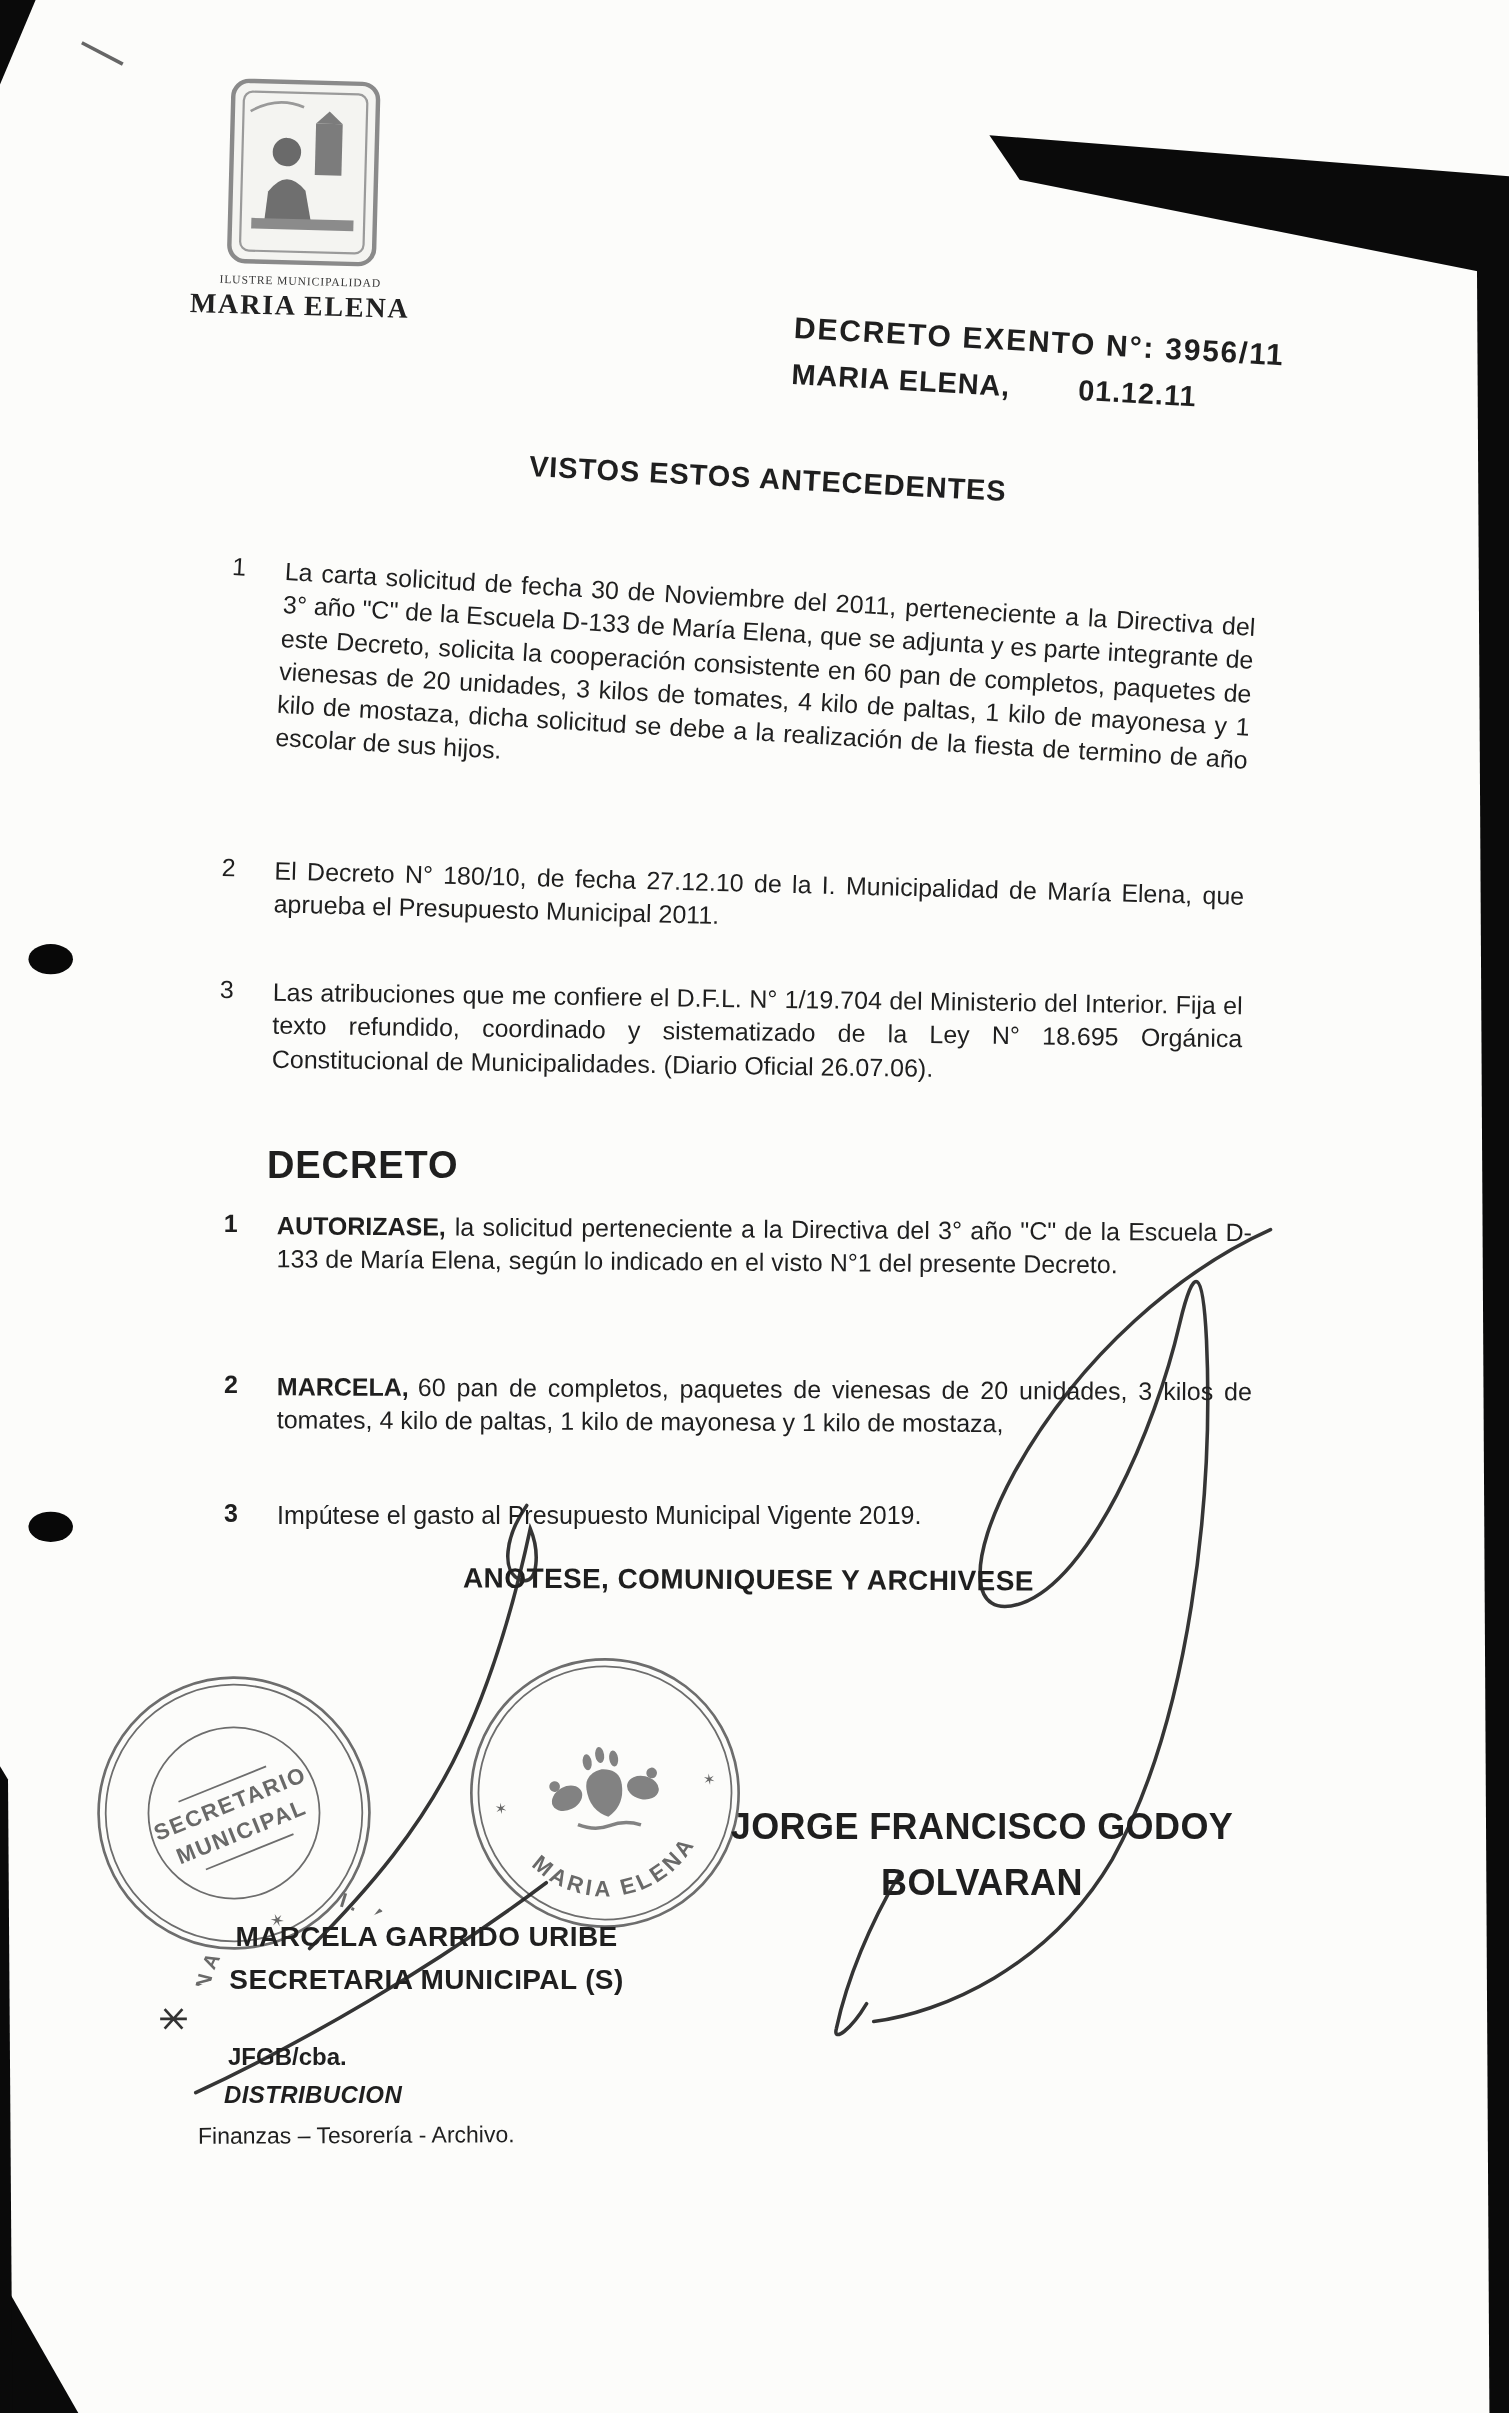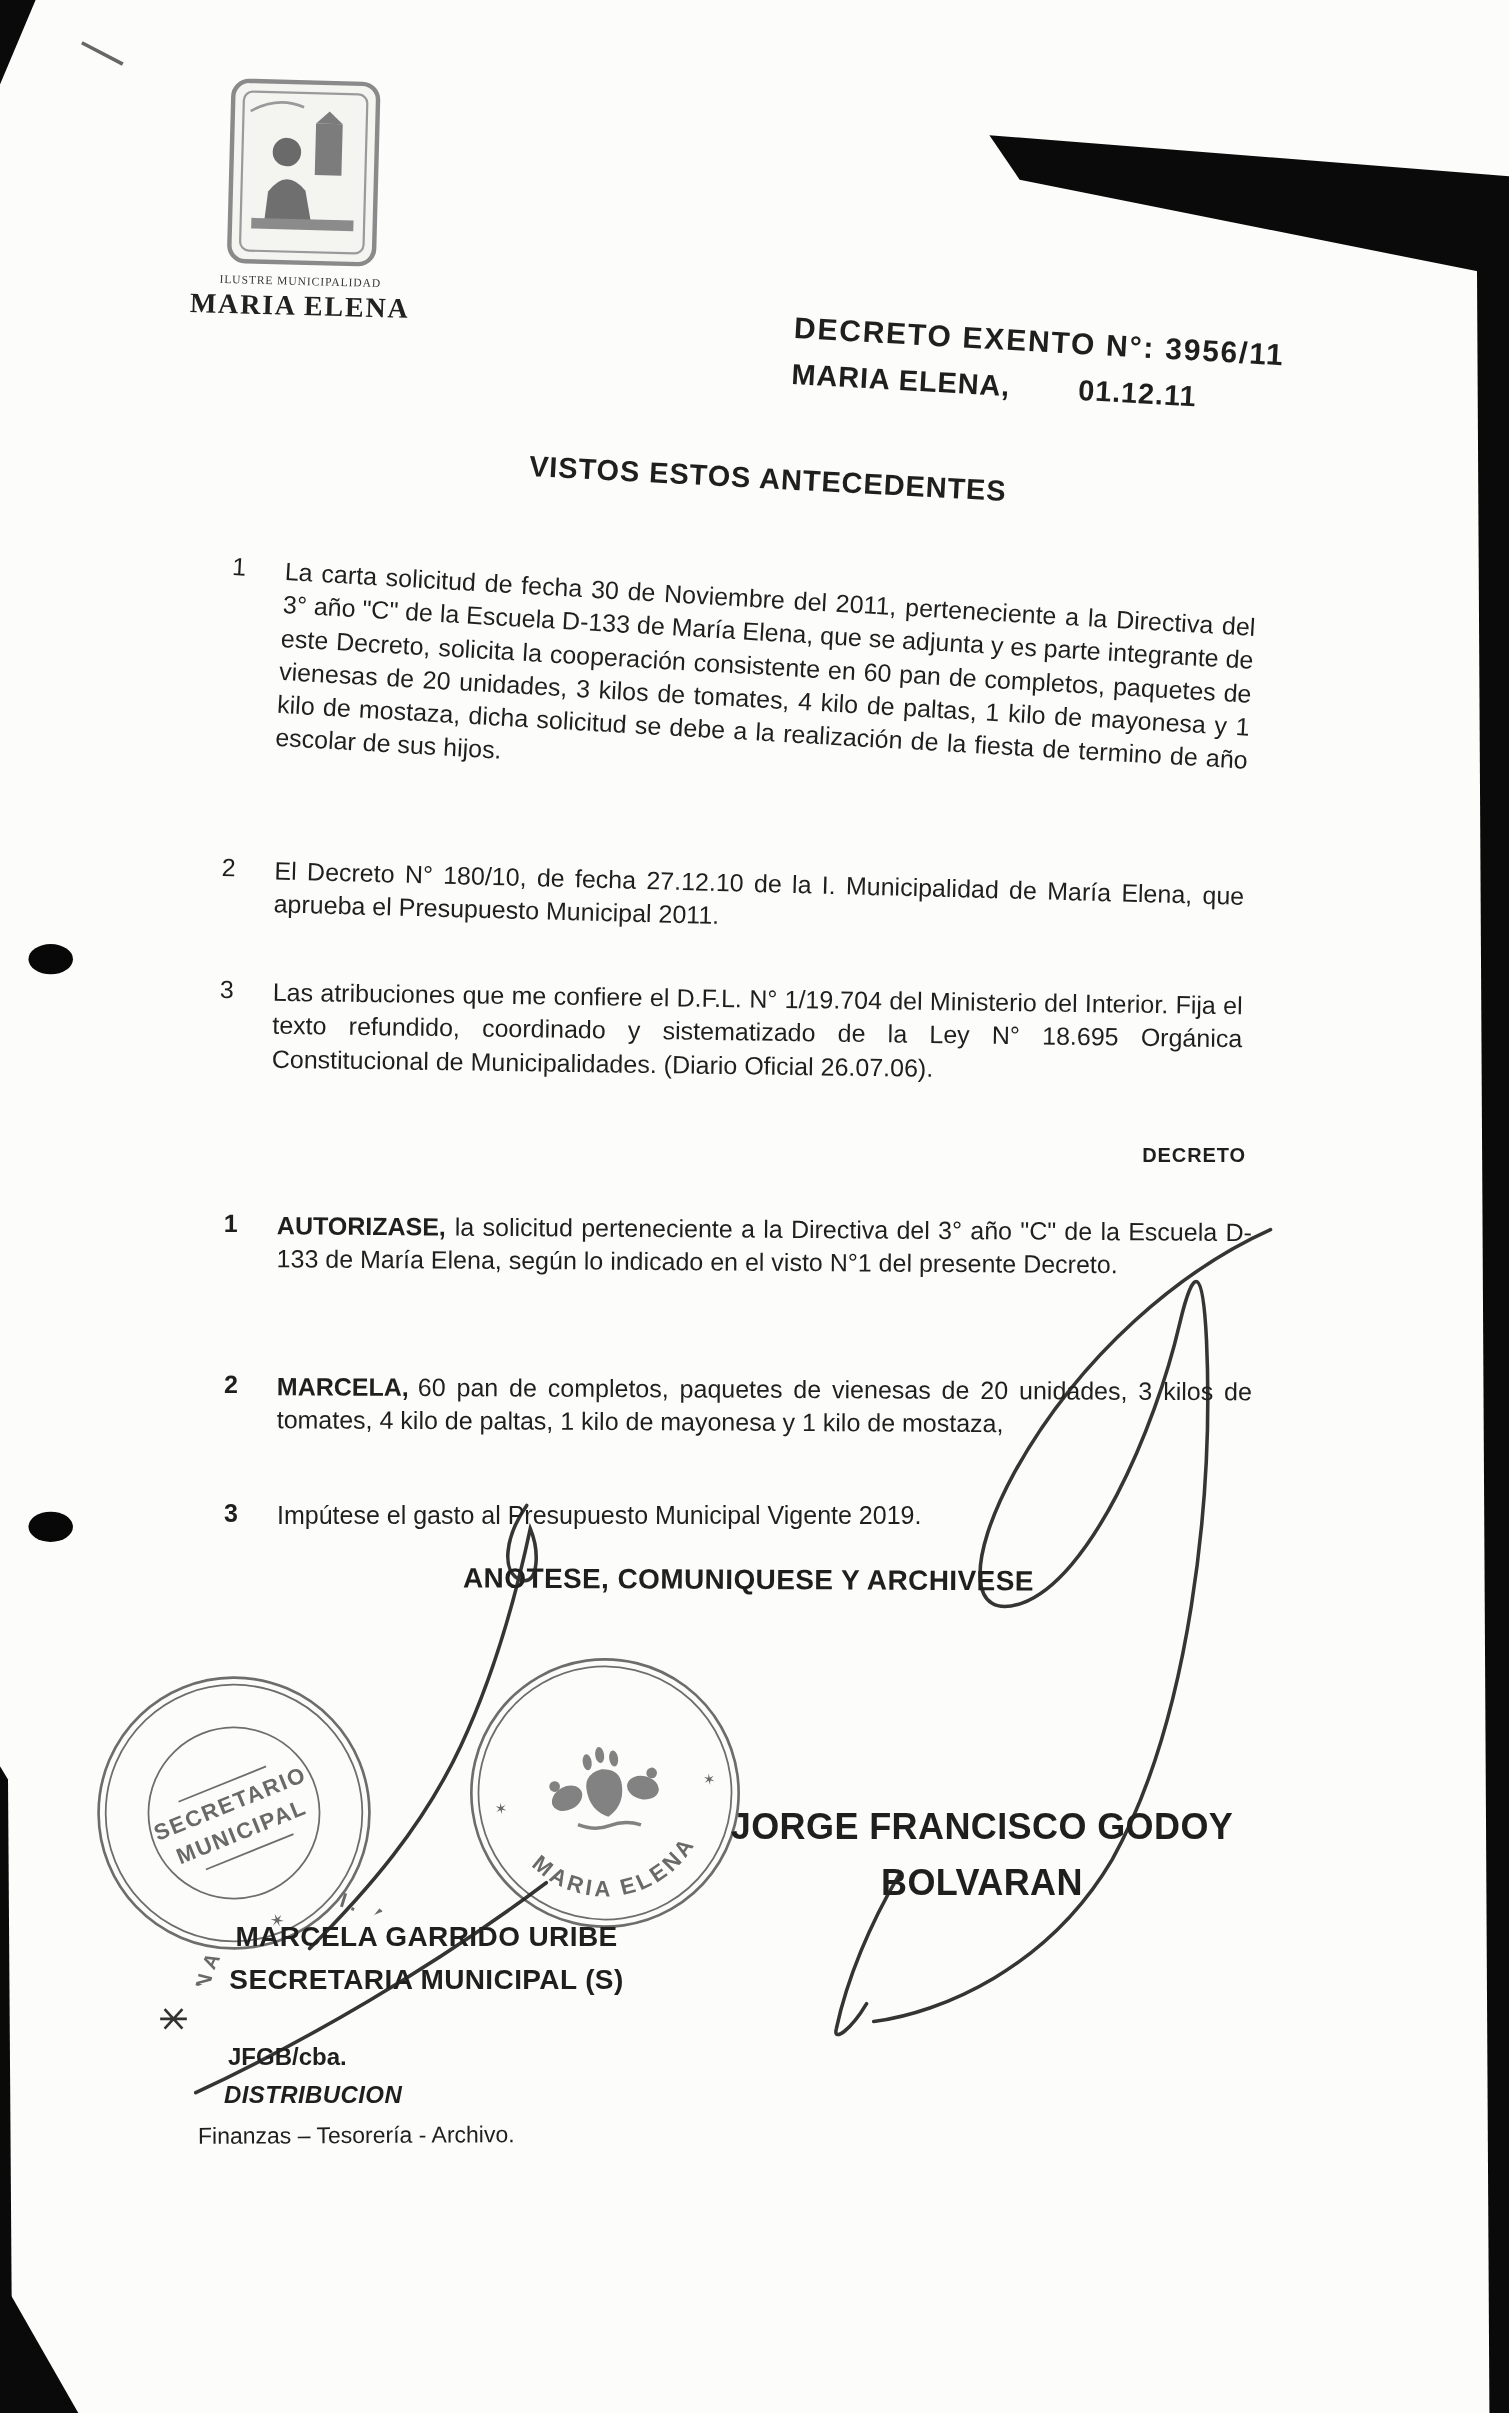--- a/index.html
+++ b/index.html
@@ -27,21 +27,21 @@
   .item { display:flex; }
   .item .num { width:30px; flex:0 0 30px; margin-right:23px; font-size:25px; }
   .item .txt { flex:1; font-size:25px; line-height:1.33; text-align:justify; }
   .lead:not(:empty) { font-weight:700; margin-right:9px; }
   .d-item .num { font-weight:700; }
 
   .a1 { left:233px; top:552px;  width:1025px; transform:rotate(3.3deg); transform-origin:left top; }
   .a2 { left:222px; top:853px;  width:1023px; transform:rotate(1.5deg); transform-origin:left top; }
   .a3 { left:220px; top:975px; width:1023px; transform:rotate(0.8deg); transform-origin:left top; }
 
-  .dec-title { left:267px; top:1144px; width:979px; text-align:right; font-size:20px; font-weight:700; letter-spacing:0.9px; }
+  .dec-title { left:267px; top:1144px; width:979px; text-align:left; font-size:38px; font-weight:700; letter-spacing:0.9px; }
 
   .d1 { left:224px; top:1209px; width:1028px; transform:rotate(0.4deg); transform-origin:left top; }
   .d2 { left:224px; top:1370px; width:1028px; transform:rotate(0.3deg); transform-origin:left top; }
   .d3 { left:224px; top:1499px; width:1028px; }
 
   .closing { left:463px; top:1564px; font-size:28px; font-weight:700; letter-spacing:0.4px; transform:rotate(0.3deg); }
 
   
   .mayor-sign { left:706px; top:1799px; width:552px; text-align:center; }
   .mayor-sign div { font-size:36px; font-weight:700; letter-spacing:0.4px; line-height:1.55; }

